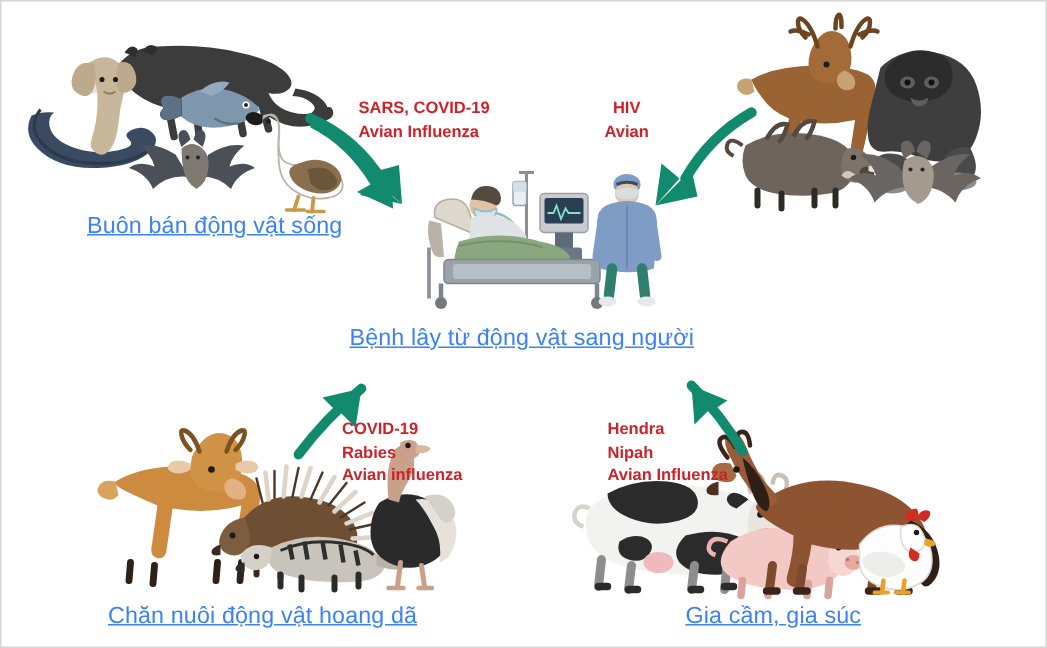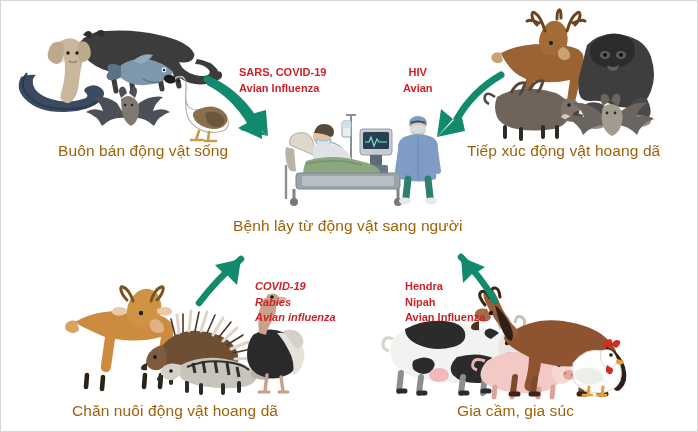--- a/index.html
+++ b/index.html
@@ -11,25 +11,26 @@
   #canvas{
     position:relative;
     width:698px;height:432px;
     background:#ffffff;
     border:1px solid #d6d6d6;
     box-sizing:border-box;
     overflow:hidden;
   }
   .abs{position:absolute;}
   .label{
-    color:#a16207;
+    color:#3b82f6;
     font-size:15.5px;
     letter-spacing:.1px;
     white-space:nowrap;
     line-height:1.2;
+    text-decoration:underline;
   }
   .disease{
     color:#cc2229;
     font-size:11px;
     font-weight:bold;
     line-height:1.42;
     white-space:nowrap;
   }
   .disease div{white-space:nowrap;}
   svg{display:block;overflow:visible;}
@@ -341,35 +342,34 @@
   <div class="abs disease" style="left:238px;top:64px;">
     <div>SARS, COVID-19</div>
     <div>Avian Influenza</div>
   </div>
 
   <div class="abs disease" style="left:402px;top:64px;text-align:center;">
     <div>HIV</div>
     <div>Avian</div>
   </div>
 
-  <div class="abs disease" style="left:254px;top:278px;font-style:italic;">
+  <div class="abs disease" style="left:227px;top:278px;">
     <div>COVID-19</div>
     <div>Rabies</div>
     <div>Avian influenza</div>
   </div>
 
   <div class="abs disease" style="left:404px;top:278px;">
     <div>Hendra</div>
     <div>Nipah</div>
     <div>Avian Influenza</div>
   </div>
 
   <div class="abs label" style="left:57px;top:141px;">Buôn bán động vật sống</div>
 
-  <div class="abs label" style="left:466px;top:141px;">Tiếp xúc động vật hoang dã</div>
 
   <div class="abs label" style="left:232px;top:216px;">Bệnh lây từ động vật sang người</div>
 
   <div class="abs label" style="left:71px;top:401px;">Chăn nuôi động vật hoang dã</div>
 
   <div class="abs label" style="left:456px;top:401px;">Gia cầm, gia súc</div>
 
 </div>
 
 </body></html>

